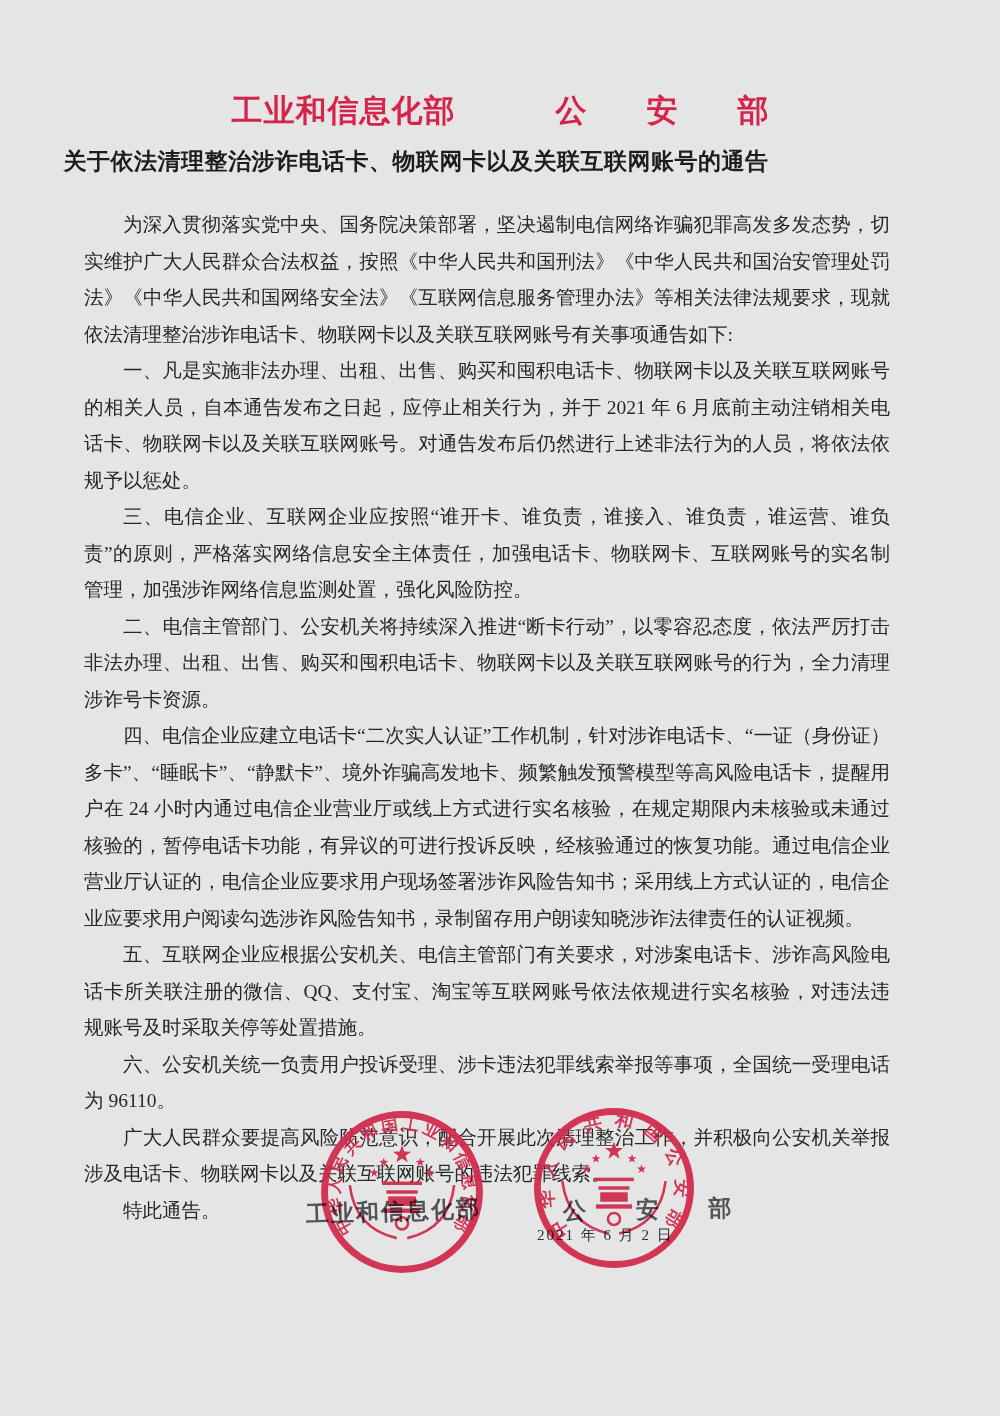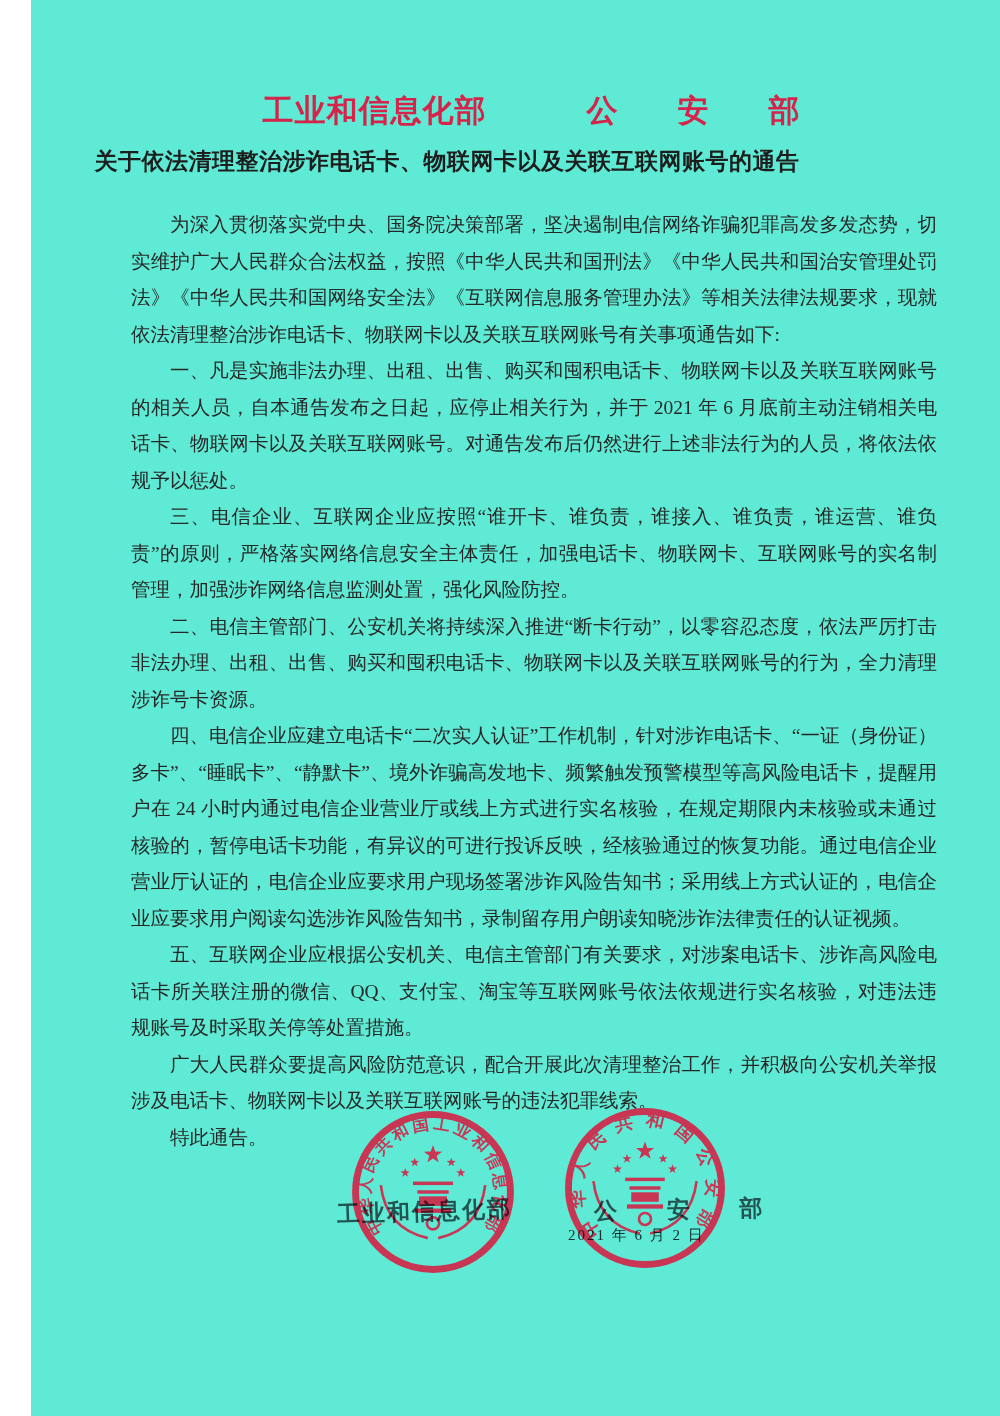--- a/index.html
+++ b/index.html
@@ -4,41 +4,41 @@
 <style>
   html,body{margin:0;padding:0;}
   body{
     width:1000px;height:1416px;
     background:#ffffff;
     font-family:"Liberation Serif","DejaVu Serif",serif;
     color:#262626;
     position:relative;
     overflow:hidden;
   }
-  .page{position:absolute;inset:0;background:#5eead4;margin-left:31px;}
+  .page{position:absolute;inset:0;background:#e5e5e5;}
 
   
   .org-line{
     position:absolute;top:90px;left:0;width:1000px;
     display:flex;justify-content:center;align-items:baseline;gap:100px;
     font-weight:bold;font-size:31px;color:#d5234a;
     letter-spacing:1px;
   }
   .org-line .spaced{letter-spacing:60px;margin-right:-60px;}
 
   
   .doc-title{
     position:absolute;top:146px;left:0;width:832px;
     text-align:center;font-size:23px;font-weight:bold;color:#1d1d1d;
     margin:0;letter-spacing:0.5px;
   }
 
   
   .body-text{
-    position:absolute;top:207px;left:100px;width:806px;
+    position:absolute;top:207px;left:84px;width:806px;
     font-size:19.5px;line-height:36.5px;
     text-align:justify;text-justify:inter-ideograph;
     color:#272727;
   }
   .body-text p{margin:0;text-indent:2em;}
 
   
   .seal{position:absolute;opacity:0.93;}
   .seal-left{left:315px;top:1105px;width:174px;height:174px;}
   .seal-right{left:528px;top:1102px;width:172px;height:172px;}
@@ -67,20 +67,21 @@
 
   <h1 class="doc-title">关于依法清理整治涉诈电话卡、物联网卡以及关联互联网账号的通告</h1>
 
   <div class="body-text">
     <p>为深入贯彻落实党中央、国务院决策部署，坚决遏制电信网络诈骗犯罪高发多发态势，切实维护广大人民群众合法权益，按照《中华人民共和国刑法》《中华人民共和国治安管理处罚法》《中华人民共和国网络安全法》《互联网信息服务管理办法》等相关法律法规要求，现就依法清理整治涉诈电话卡、物联网卡以及关联互联网账号有关事项通告如下:</p>
     <p>一、凡是实施非法办理、出租、出售、购买和囤积电话卡、物联网卡以及关联互联网账号的相关人员，自本通告发布之日起，应停止相关行为，并于 2021 年 6 月底前主动注销相关电话卡、物联网卡以及关联互联网账号。对通告发布后仍然进行上述非法行为的人员，将依法依规予以惩处。</p>
     <p>三、电信企业、互联网企业应按照“谁开卡、谁负责，谁接入、谁负责，谁运营、谁负责”的原则，严格落实网络信息安全主体责任，加强电话卡、物联网卡、互联网账号的实名制管理，加强涉诈网络信息监测处置，强化风险防控。</p>
     <p>二、电信主管部门、公安机关将持续深入推进“断卡行动”，以零容忍态度，依法严厉打击非法办理、出租、出售、购买和囤积电话卡、物联网卡以及关联互联网账号的行为，全力清理涉诈号卡资源。</p>
     <p>四、电信企业应建立电话卡“二次实人认证”工作机制，针对涉诈电话卡、“一证（身份证）多卡”、“睡眠卡”、“静默卡”、境外诈骗高发地卡、频繁触发预警模型等高风险电话卡，提醒用户在 24 小时内通过电信企业营业厅或线上方式进行实名核验，在规定期限内未核验或未通过核验的，暂停电话卡功能，有异议的可进行投诉反映，经核验通过的恢复功能。通过电信企业营业厅认证的，电信企业应要求用户现场签署涉诈风险告知书；采用线上方式认证的，电信企业应要求用户阅读勾选涉诈风险告知书，录制留存用户朗读知晓涉诈法律责任的认证视频。</p>
     <p>五、互联网企业应根据公安机关、电信主管部门有关要求，对涉案电话卡、涉诈高风险电话卡所关联注册的微信、QQ、支付宝、淘宝等互联网账号依法依规进行实名核验，对违法违规账号及时采取关停等处置措施。</p>
+    <p>六、公安机关统一负责用户投诉受理、涉卡违法犯罪线索举报等事项，全国统一受理电话为 96110。</p>
     <p>广大人民群众要提高风险防范意识，配合开展此次清理整治工作，并积极向公安机关举报涉及电话卡、物联网卡以及关联互联网账号的违法犯罪线索。</p>
     <p>特此通告。</p>
   </div>
 
   <svg class="seal seal-left" viewBox="0 0 200 200">
     <defs>
       <path id="arcL" d="M 41.0 141.3 A 72 72 0 1 1 159.0 141.3" fill="none"></path>
       <polygon id="bigstarL" points="100,46 102.6,53.4 110.5,53.6 104.2,58.4 106.5,65.9 100,61.4 93.5,65.9 95.8,58.4 89.5,53.6 97.4,53.4"></polygon>
     </defs>
     <circle cx="100" cy="100" r="89" fill="none" stroke="#d1294b" stroke-width="8"></circle>

